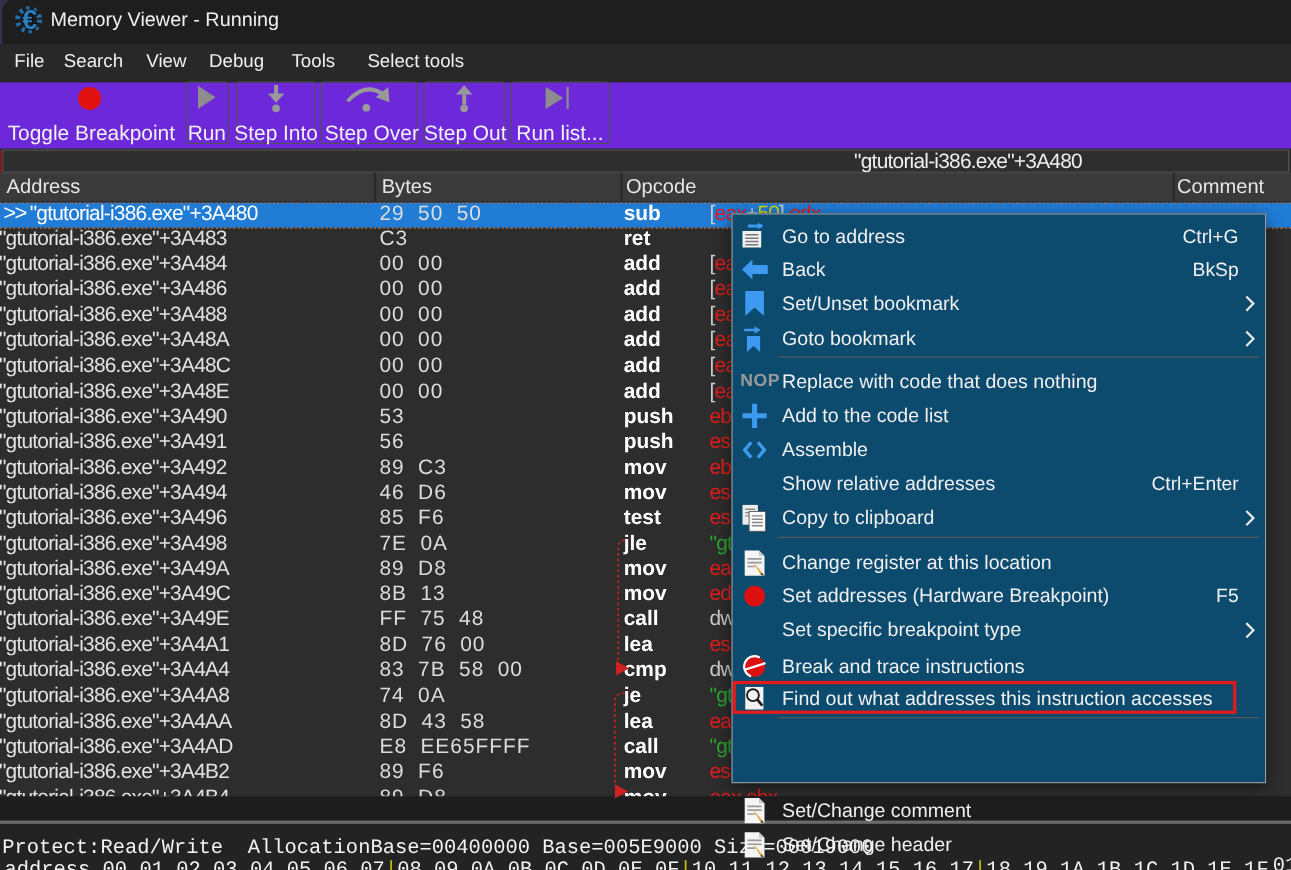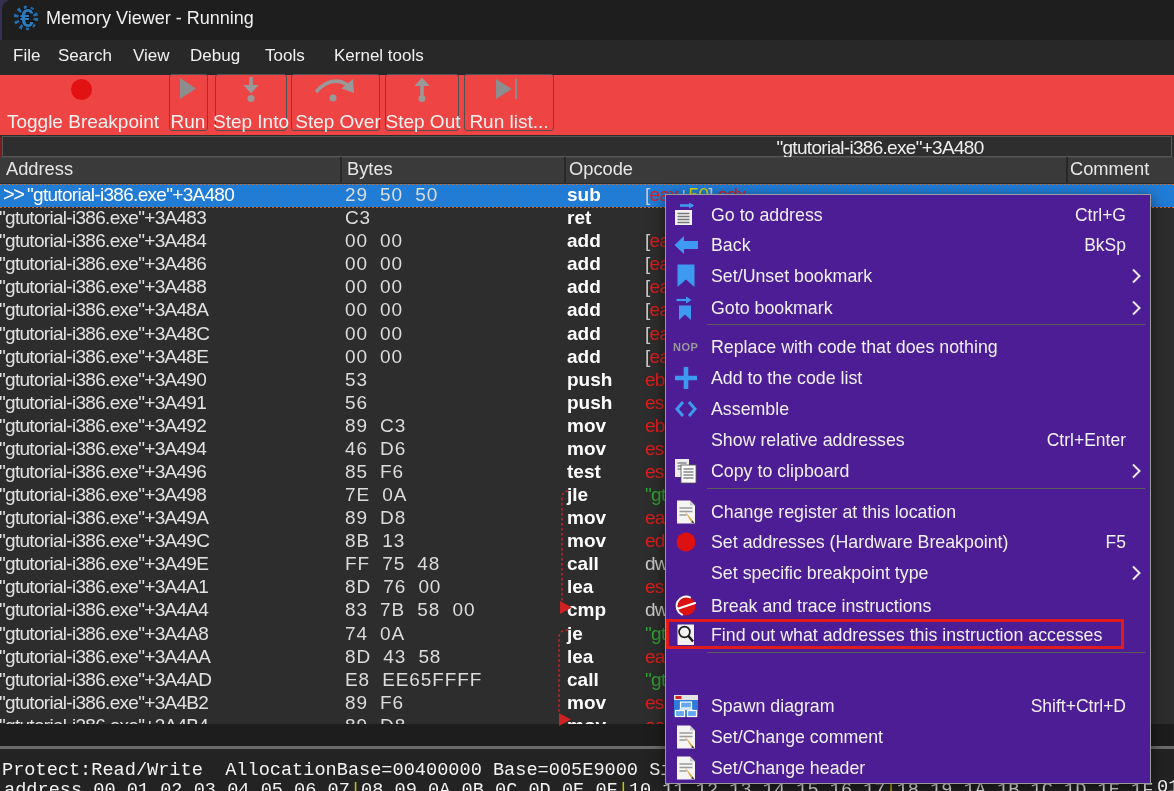--- a/index.html
+++ b/index.html
@@ -9,21 +9,21 @@
 
 
 #titlebar { position:absolute; left:0; top:0; width:1174px; height:40px; background:#1e1e1e; }
 #titletext { position:absolute; left:46px; top:8px; font-size:18px; color:#f0f0f0; }
 
 
 #menubar { position:absolute; left:0; top:40px; width:1174px; height:35px; background:#282828; }
 .mitem { position:absolute; top:6px; font-size:17px; color:#f0f0f0; }
 
 
-#toolbar { position:absolute; left:0; top:75px; width:1174px; height:60px; background:#ef4444; }
+#toolbar { position:absolute; left:0; top:75px; width:1174px; height:60px; background:#6d28d9; }
 .tbtn { position:absolute; top:-1.5px; height:57px; border:1px solid #515151; border-radius:3px; }
 .tlabel { position:absolute; font-size:19px; color:#f2f2f2; white-space:nowrap; transform:translateX(-50%); }
 
 
 #addrbar { position:absolute; left:2px; top:136px; width:1170px; height:21px; background:#2e2e2e; border:1px solid #565656; }
 #addrbar-red { position:absolute; left:0px; top:137px; width:2px; height:20px; background:#7c1d1d; }
 #addrtext { position:absolute; left:700px; top:137px; width:360px; text-align:center; font-size:19px; letter-spacing:-0.7px; color:#eeeeee; }
 
 
 #thead { position:absolute; left:0; top:157px; width:1174px; height:26px; background:#3a3a3a; border-top:1px solid #444; }
@@ -45,21 +45,21 @@
 .dotline { position:absolute; left:0; width:1174px; height:1px; background-image:repeating-linear-gradient(90deg,#d2691e 0 2px,transparent 2px 4px); }
 
 
 #scrolltrack { position:absolute; left:0; top:724px; width:1174px; height:22px; background:#1d1d1d; }
 #groove { position:absolute; left:0; top:746px; width:1174px; height:3px; background:#6b6b6b; }
 #hexpanel { position:absolute; left:0; top:749px; width:1174px; height:42px; background:#232323; font-family:"Liberation Mono",monospace; font-size:18.6px; color:#f2f2f2; }
 .hexline { position:absolute; white-space:pre; }
 .ysep { color:#c3c300; }
 
 
-#menu { position:absolute; left:665px; top:194px; width:486px; height:590px; background:#4c1d95; border:1px solid #9b9b9b; box-shadow:0 4px 14px rgba(0,0,0,0.55); }
+#menu { position:absolute; left:665px; top:194px; width:486px; height:518px; background:#0c4a6e; border:1px solid #9b9b9b; box-shadow:0 4px 14px rgba(0,0,0,0.55); }
 .mi { position:absolute; left:1px; width:482px; height:31px; }
 .mtext { position:absolute; left:44px; top:50%; transform:translateY(-50%); font-size:17.8px; color:#f0f0f0; white-space:nowrap; }
 .msc { position:absolute; right:23px; top:50%; transform:translateY(-50%); font-size:17.5px; color:#f0f0f0; }
 .msep { position:absolute; left:41px; width:438px; height:1px; background:#5c5c5c; }
 .marr { position:absolute; right:8px; top:50%; transform:translateY(-50%); }
 .micon { position:absolute; left:6px; top:50%; transform:translateY(-50%); width:26px; height:26px; }
 #redbox { position:absolute; left:666px; top:619px; width:458px; height:30px; border:3px solid #e11b1b; z-index:30; }
 </style>
 </head>
 <body>
@@ -73,21 +73,21 @@
   </svg>
   <div id="titletext">Memory Viewer - Running</div>
 </div>
 
 <div id="menubar">
   <span class="mitem" style="left:13px">File</span>
   <span class="mitem" style="left:58px">Search</span>
   <span class="mitem" style="left:133px">View</span>
   <span class="mitem" style="left:190px">Debug</span>
   <span class="mitem" style="left:265px">Tools</span>
-  <span class="mitem" style="left:334px">Kernel tools</span>
+  <span class="mitem" style="left:334px">Select tools</span>
 </div>
 
 <div id="toolbar">
   <svg class="abs" style="left:70px;top:3px" width="23" height="23">
       <circle cx="11.5" cy="11.5" r="10.5" fill="#e21212"></circle>
     </svg>
   <span class="tlabel" style="left:83px;top:36px">Toggle Breakpoint</span>
 
   <div class="tbtn" style="left:169px;width:39px"></div>
   <svg class="abs" style="left:179px;top:3px" width="18" height="22">
@@ -338,21 +338,21 @@
    <path d="M13 1.5 L18.5 5 L13 8.5 z" fill="#3e9af0"></path>
    <path d="M6 10.5 H18 V25 L12 19.5 L6 25 z" fill="#3e9af0"></path>
       </svg>
       <span class="mtext">Goto bookmark</span>
       <svg class="marr" width="10" height="16" viewBox="0 0 10 16">
         <path d="M2 1.5 L8.5 8 L2 14.5" fill="none" stroke="#e8e8e8" stroke-width="2"></path>
       </svg>
     </div>
 <div class="msep" style="top:128.7px"></div>
 <div class="mi" style="top:136.8px">
-      <div class="micon" style="font-size:11px;font-weight:bold;color:#9a9a9a;line-height:26px;text-align:left;letter-spacing:0.5px">NOP</div>
+      <div class="micon" style="font-size:16px;font-weight:bold;color:#9a9a9a;line-height:26px;text-align:left;letter-spacing:0.5px">NOP</div>
       <span class="mtext">Replace with code that does nothing</span>
     </div>
 <div class="mi" style="top:167.9px">
       <svg class="micon" width="26" height="26" viewBox="0 0 26 26">
    <path d="M13 2 V24 M2 13 H24" stroke="#3e9af0" stroke-width="4.6"></path>
       </svg>
       <span class="mtext">Add to the code list</span>
     </div>
 <div class="mi" style="top:198.5px">
       <svg class="micon" width="26" height="26" viewBox="0 0 26 26">
@@ -409,33 +409,20 @@
     </div>
 <div class="mi" style="top:424.9px">
       <svg class="micon" width="26" height="26" viewBox="0 0 26 26">
    <rect x="4.5" y="2.5" width="16.5" height="20.5" fill="#f2f2f2"></rect>
    <circle cx="11.5" cy="10" r="5.4" fill="none" stroke="#1a1a1a" stroke-width="1.7"></circle>
    <path d="M15.5 14 L20 19.5" stroke="#1a1a1a" stroke-width="2.4"></path>
       </svg>
       <span class="mtext">Find out what addresses this instruction accesses</span>
     </div>
 <div class="msep" style="top:457.3px"></div>
-<div class="mi" style="top:495.8px">
-      <svg class="micon" width="26" height="26" viewBox="0 0 26 26">
-   <rect x="1" y="2" width="24" height="22" rx="1.5" fill="#2e7cd8"></rect>
-   <rect x="1" y="2" width="24" height="5" fill="#e3e3e3"></rect>
-   <rect x="2.5" y="3" width="6" height="3" fill="#d22525"></rect>
-   <rect x="7.5" y="9" width="11" height="6" fill="#66a7ee" stroke="#fff" stroke-width="1.2"></rect>
-   <rect x="2.5" y="17.5" width="9" height="6" fill="#66a7ee" stroke="#fff" stroke-width="1.2"></rect>
-   <rect x="14.5" y="17.5" width="9" height="6" fill="#66a7ee" stroke="#fff" stroke-width="1.2"></rect>
-   <path d="M13 15 V16.2 M7 16.2 H19 M7 16.2 V17.5 M19 16.2 V17.5" stroke="#fff" stroke-width="1.2" fill="none"></path>
-      </svg>
-      <span class="mtext">Spawn diagram</span>
-      <span class="msc">Shift+Ctrl+D</span>
-    </div>
 <div class="mi" style="top:526.8px">
       <svg class="micon" width="26" height="26" viewBox="0 0 26 26">
    <path d="M4 1.5 H17 L22 6.5 V24.5 H4 z" fill="#f5f5f5"></path>
    <path d="M17 1.5 L17 6.5 L22 6.5 z" fill="#c9c9c9"></path>
    <path d="M6.5 9h13M6.5 12.5h13M6.5 16h7" stroke="#9a9a9a" stroke-width="1.5"></path>
    <path d="M11 11 L20 22 L21.5 24.5 L18.5 23.5 z" fill="#e8a33d"></path>
    <path d="M19.5 21.5 L21.5 24.5 L18.5 23.5 z" fill="#333"></path>
       </svg>
       <span class="mtext">Set/Change comment</span>
     </div>

